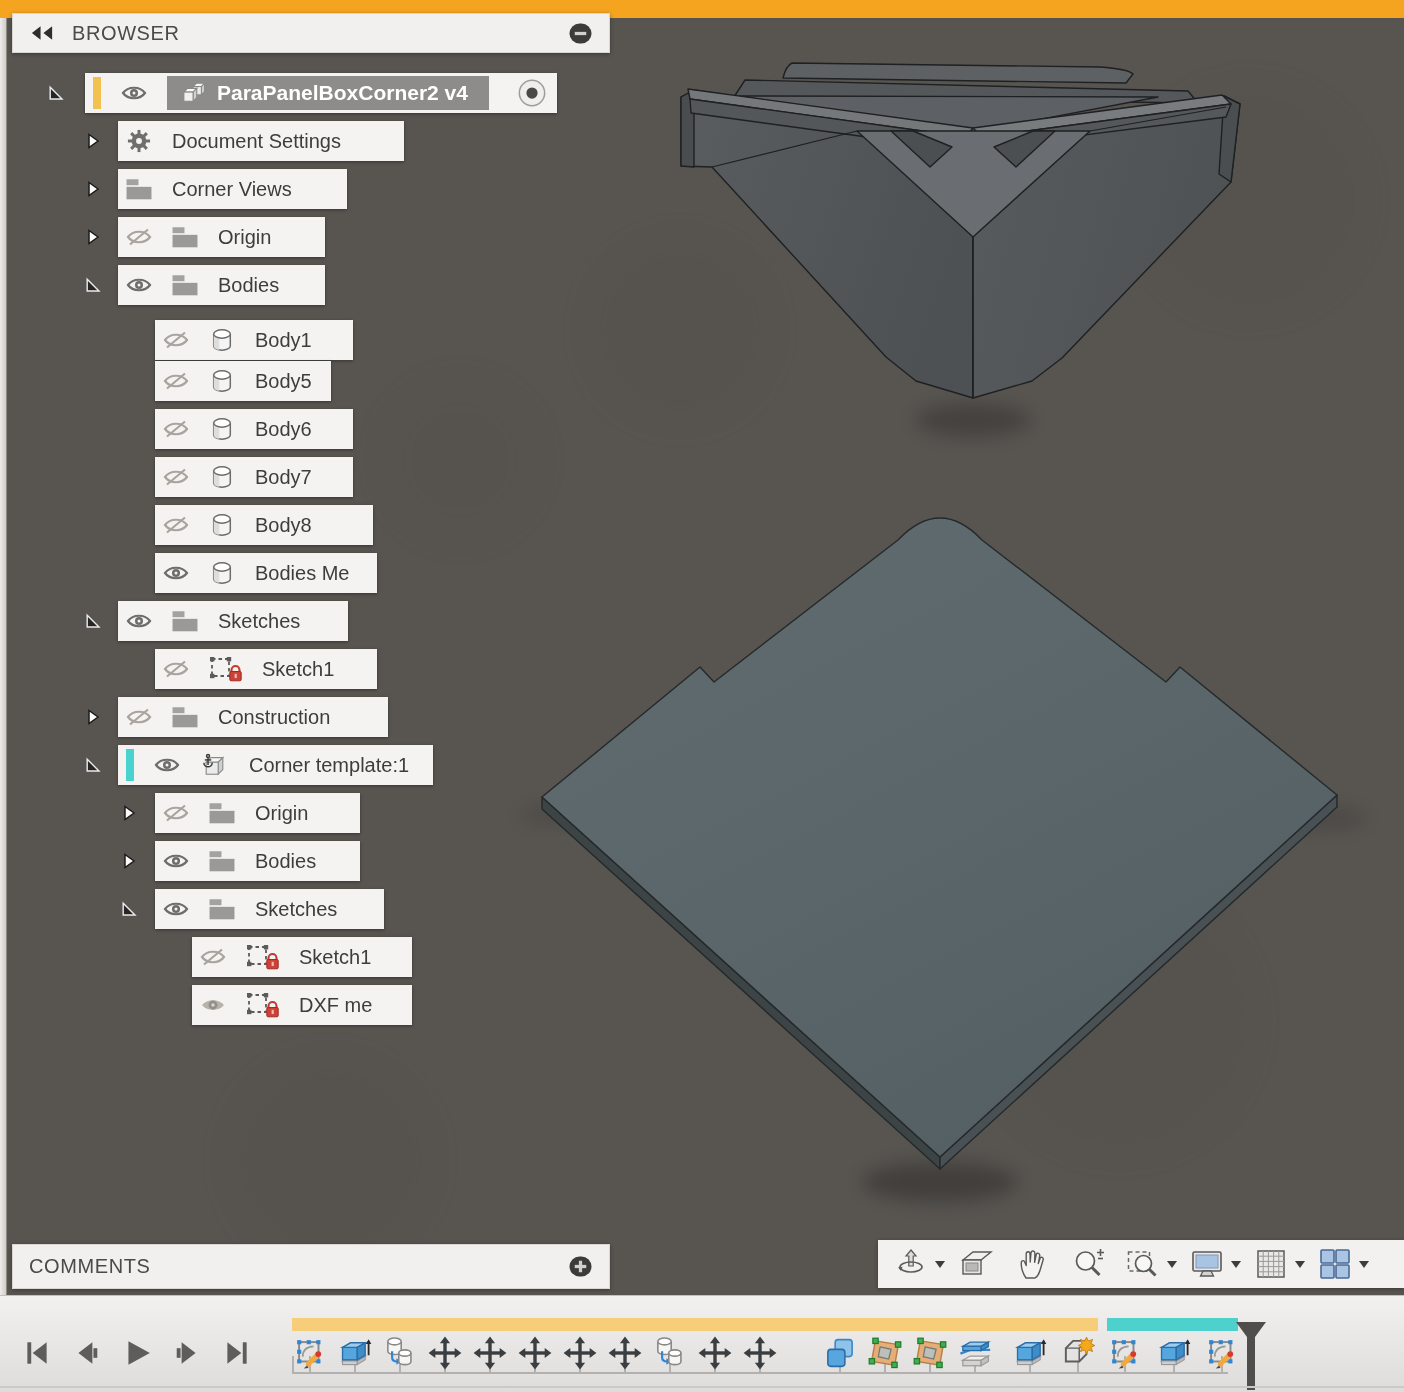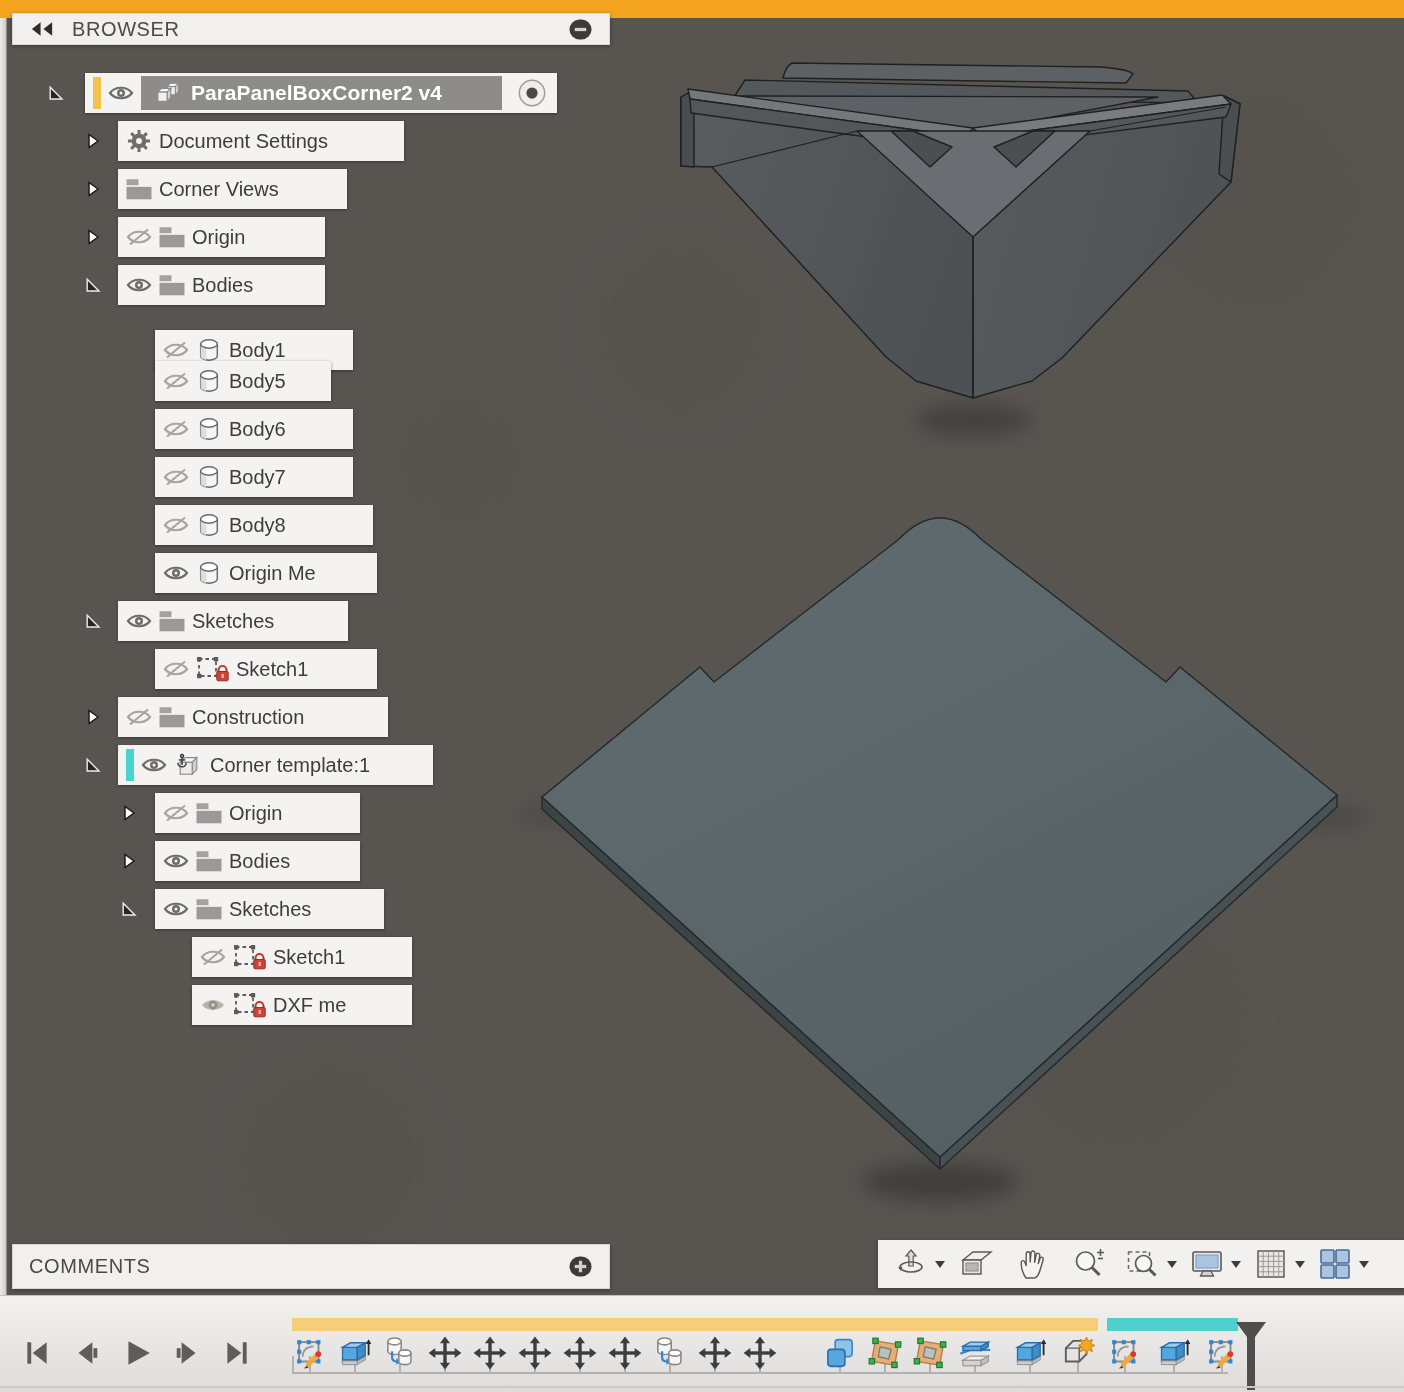--- a/index.html
+++ b/index.html
@@ -6,31 +6,31 @@
     font-family:"Liberation Sans","DejaVu Sans",sans-serif;position:relative}
   .abs{position:absolute}
   
   #topbar{left:0;top:0;width:1404px;height:18px;background:#f5a41f}
   
   #scene{left:0;top:0;width:1404px;height:1392px}
   
   #leftstrip{left:0;top:18px;width:6px;height:1374px;background:linear-gradient(to right,#efedeb,#cfccc8);border-right:1px solid #8f8c88}
   
   .hbar{background:#f1f0ee;box-shadow:0 1px 4px rgba(0,0,0,.35);display:flex;align-items:center;padding:0 16px;box-sizing:border-box;border:1px solid #d9d7d4}
-  #browserbar{left:12px;top:13px;width:598px;height:32px;gap:16px}
+  #browserbar{left:12px;top:13px;width:598px;height:40px;gap:16px}
   #commentsbar{left:12px;top:1244px;width:598px;height:45px;gap:24px}
   .hticon{width:27px;height:18px;flex:none}
   .htitle{font-size:20px;color:#4b4a48;letter-spacing:.6px}
   .badge{width:25px;height:23px;margin-left:auto;flex:none}
   
   .rw{position:absolute;display:flex;align-items:center;height:40px}
   .tri{width:18px;height:18px;flex:none}
   .mr0{margin-right:20px}.mr1{margin-right:16px}.mr2{margin-right:17px}
   .box{display:flex;align-items:center;height:40px;background:#f4f3f1;box-shadow:0 1px 3px rgba(0,0,0,.4);
-       padding:0 10px 0 8px;gap:7px;box-sizing:border-box}
+       padding:0 10px 0 8px;gap:20px;box-sizing:border-box}
   .lbl{font-size:20px;color:#3e3d3c;white-space:nowrap}
   .i-eye{width:26px;height:18px;flex:none}
   .i-type{width:26px;height:24px;flex:none}
   .i-sk{width:33px;height:26px;flex:none}
   .accentbar{width:8px;height:32px;flex:none}
   .selbox{display:flex;align-items:center;gap:10px;background:#8d8c8b;height:34px;padding:0 14px;flex:1;min-width:0}
   .sellbl{font-size:21px;font-weight:bold;color:#ffffff;white-space:nowrap}
   .i-radio{width:30px;height:30px;margin-left:8px;flex:none}
   
   #navbar{left:878px;top:1240px;width:526px;height:48px;background:#f2f1f0;box-shadow:0 1px 4px rgba(0,0,0,.35);
@@ -446,21 +446,21 @@
     <svg class="i-eye">
         <use href="#eye-v"></use>
       </svg>
     <svg class="i-type">
         <use href="#folder"></use>
       </svg>
     <span class="lbl">Bodies</span>
   </div>
 </div>
 
-<div class="rw" style="left:155px;top:330px">
+<div class="rw" style="left:155px;top:320px">
   <div class="box" style="width:198px">
     <svg class="i-eye">
         <use href="#eye-h"></use>
       </svg>
     <svg class="i-type">
         <use href="#body"></use>
       </svg>
     <span class="lbl">Body1</span>
   </div>
 </div>
@@ -514,21 +514,21 @@
 </div>
 
 <div class="rw" style="left:155px;top:553px">
   <div class="box" style="width:222px">
     <svg class="i-eye">
         <use href="#eye-v"></use>
       </svg>
     <svg class="i-type">
         <use href="#body"></use>
       </svg>
-    <span class="lbl">Origin Me</span>
+    <span class="lbl">Bodies Me</span>
   </div>
 </div>
 
 <div class="rw" style="left:84px;top:601px">
   <svg class="tri mr1">
       <use href="#tri-exp"></use>
     </svg>
   <div class="box" style="width:230px">
     <svg class="i-eye">
         <use href="#eye-v"></use>

